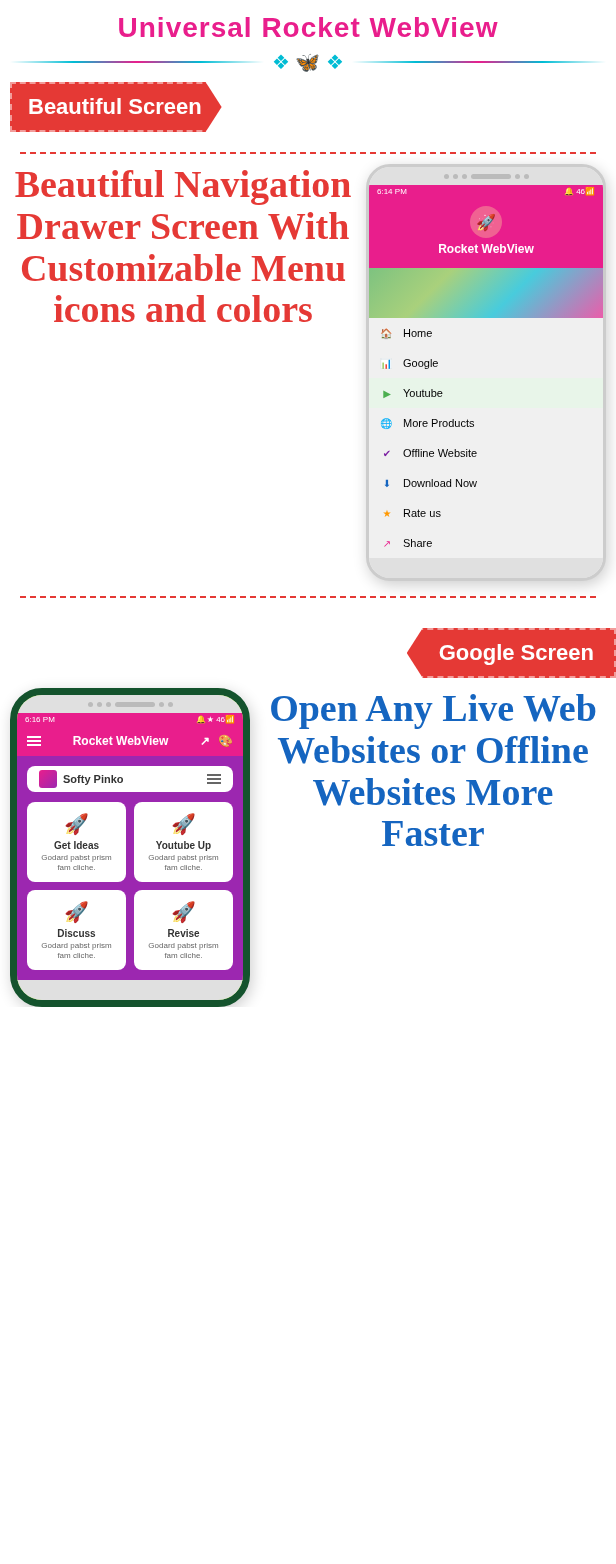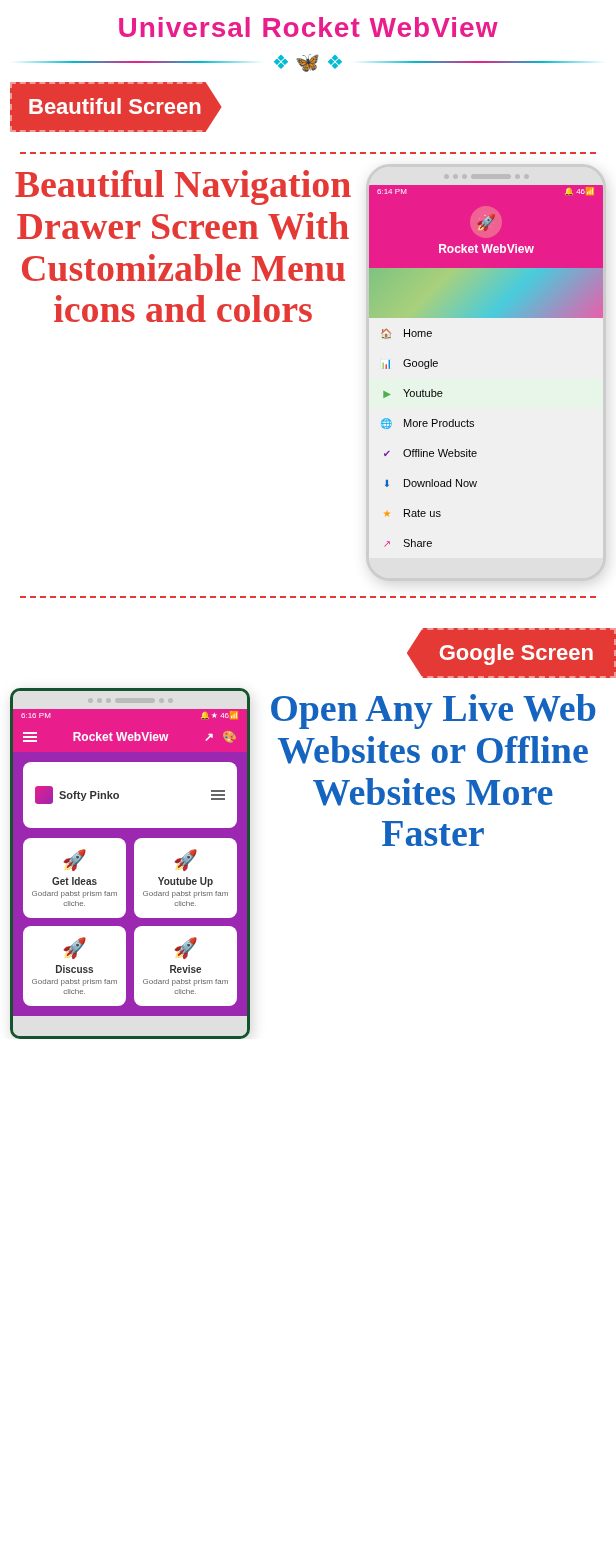--- a/index.html
+++ b/index.html
@@ -207,22 +207,22 @@
       line-height: 1.1;
       font-family: 'Georgia', serif;
       text-align: center;
     }
 
     
     .phone2-mockup {
       width: 240px;
       min-width: 240px;
       background: #bef264;
-      border-radius: 10px;
-      border: 3px solid #14532d;
+      border-radius: 32px;
+      border: 7px solid #14532d;
       box-shadow: 2px 4px 15px rgba(0,0,0,0.2);
       overflow: hidden;
     }
     .phone2-app-bar {
       background: #e91e8c;
       color: #fff;
       padding: 8px 10px;
       display: flex;
       align-items: center;
       justify-content: space-between;
@@ -233,21 +233,21 @@
       display: flex;
       gap: 8px;
     }
     .phone2-content {
       background: #9C27B0;
       padding: 10px;
     }
     .phone2-header-card {
       background: #fff;
       border-radius: 8px;
-      padding: 24px 12px;
+      padding: 4px 12px;
       display: flex;
       align-items: center;
       justify-content: space-between;
       margin-bottom: 10px;
     }
     .phone2-header-left {
       display: flex;
       align-items: center;
       gap: 6px;
       font-size: 11px;

